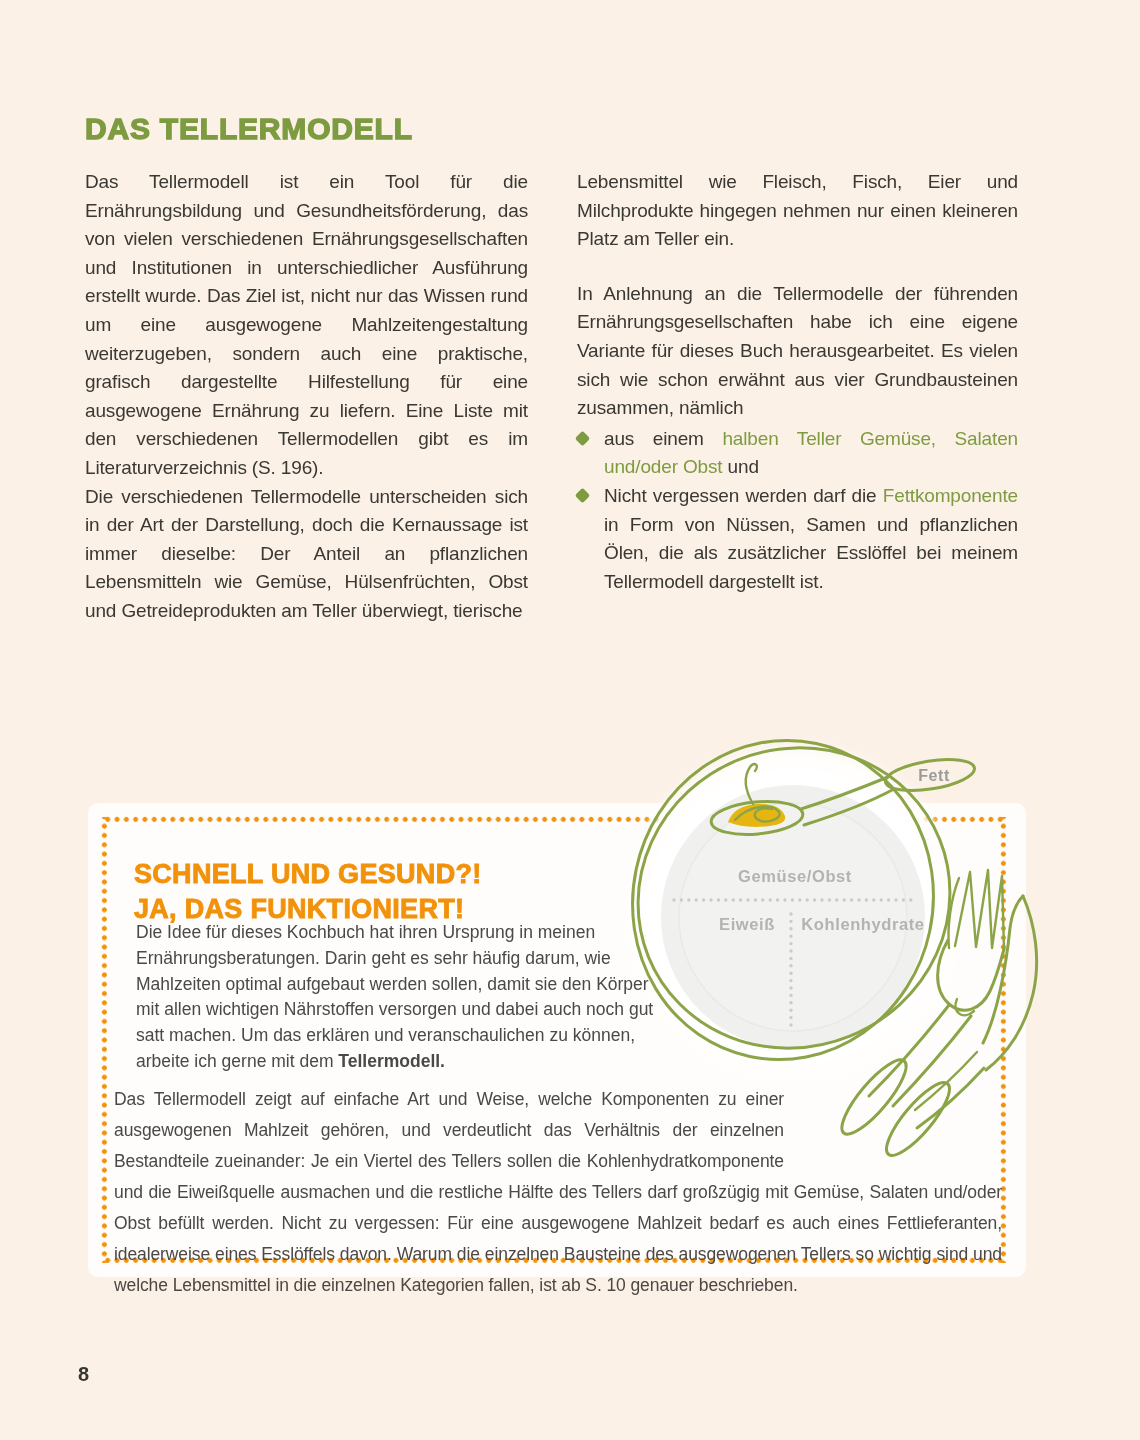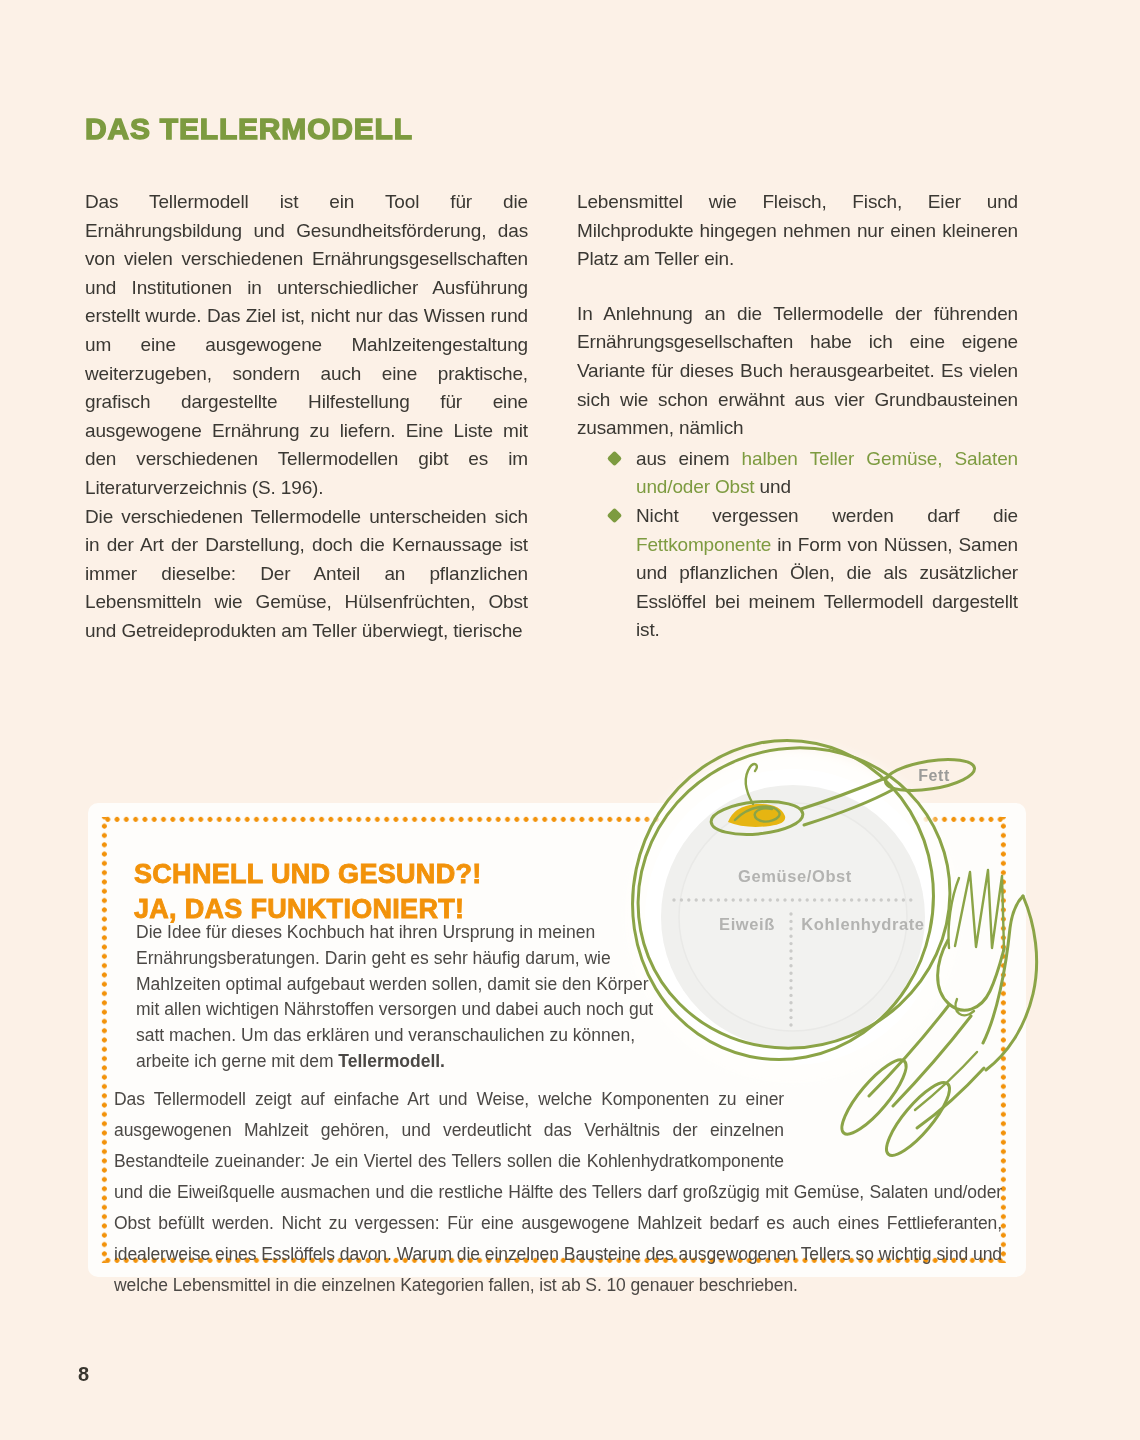--- a/index.html
+++ b/index.html
@@ -7,29 +7,29 @@
     position:relative;width:1140px;height:1440px;background:#fcf1e7;
     font-family:"Liberation Sans",sans-serif;color:#3a3833;overflow:hidden;
   }
   
   .title{
     position:absolute;left:85px;top:112px;margin:0;
     font-size:30px;font-weight:bold;color:#7d9b40;
     -webkit-text-stroke:1.4px #7d9b40;letter-spacing:.8px;white-space:nowrap;
   }
   
-  .col{position:absolute;top:188px;font-size:19px;line-height:28.6px;
+  .col{position:absolute;top:168px;font-size:19px;line-height:28.6px;
        text-align:justify;letter-spacing:-.15px;z-index:2;}
   .col p{margin:0;}
   .col-left{left:85px;width:443px;}
   .col-left p + p{margin-top:0;}
   .col-right{left:577px;width:441px;}
   .col-right p + p{margin-top:26px;}
   ul.components{list-style:none;margin:2px 0 0 0;padding:0 0 0 27px;}
-  ul.components li{position:relative;text-align:justify;margin-left:32px;}
+  ul.components li{position:relative;text-align:justify;}
   .diamond{position:absolute;left:-27px;top:8px;width:11px;height:11px;
            background:#7d9b40;border-radius:2.5px;transform:rotate(45deg);}
   .seg-green{color:#7d9b40;}
   .seg-bold{font-weight:bold;}
   
   .card{position:absolute;left:88px;top:803px;width:938px;height:474px;
         background:#fefdfb;border-radius:10px;z-index:1;}
   .dotborder{position:absolute;left:100px;top:815px;width:908px;height:450px;z-index:2;}
   .dstrip{position:absolute;
           background-image:radial-gradient(circle,#f2920a 2.15px,rgba(242,146,10,0) 2.8px);

